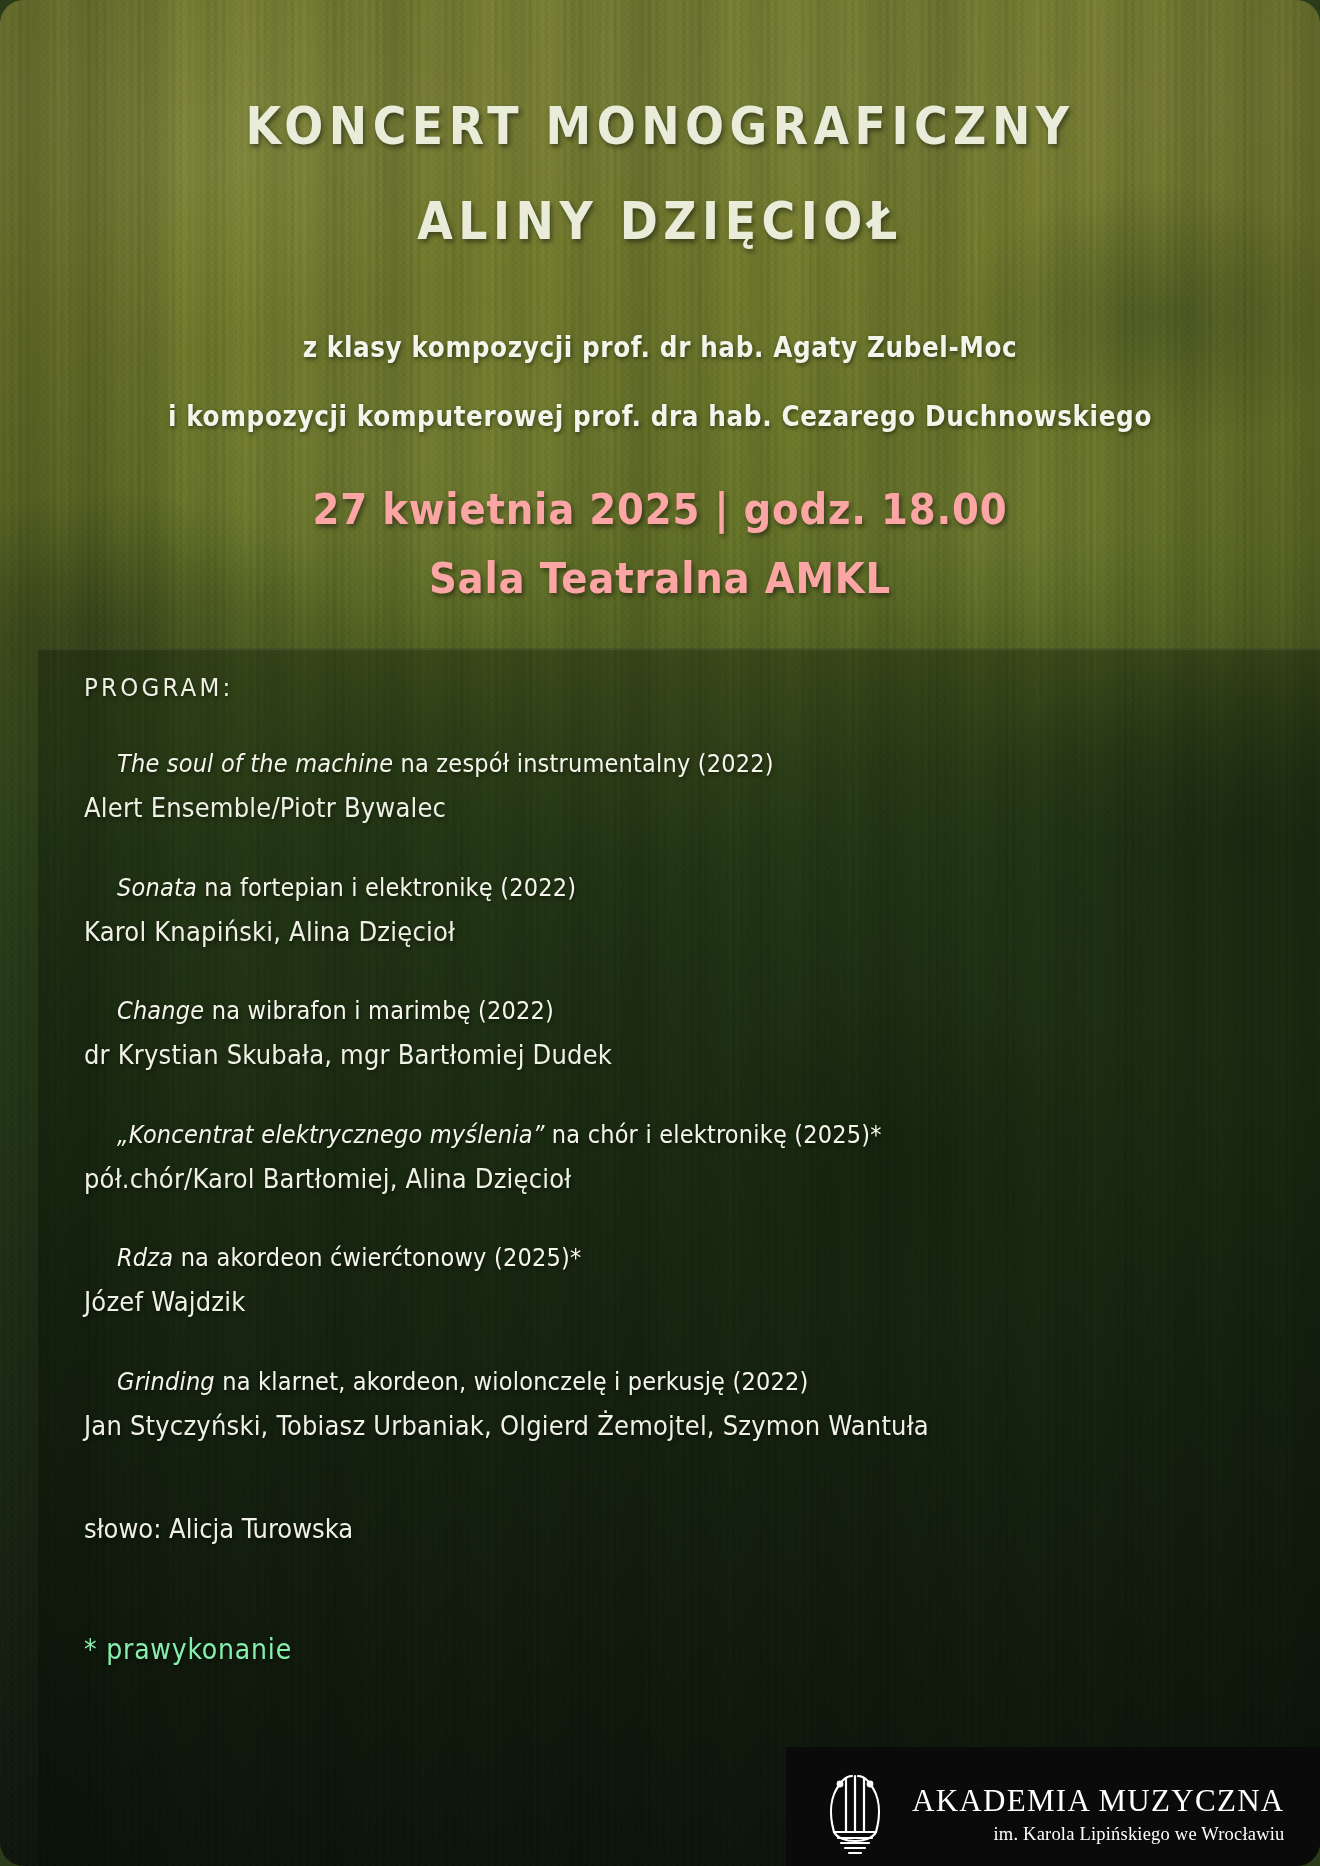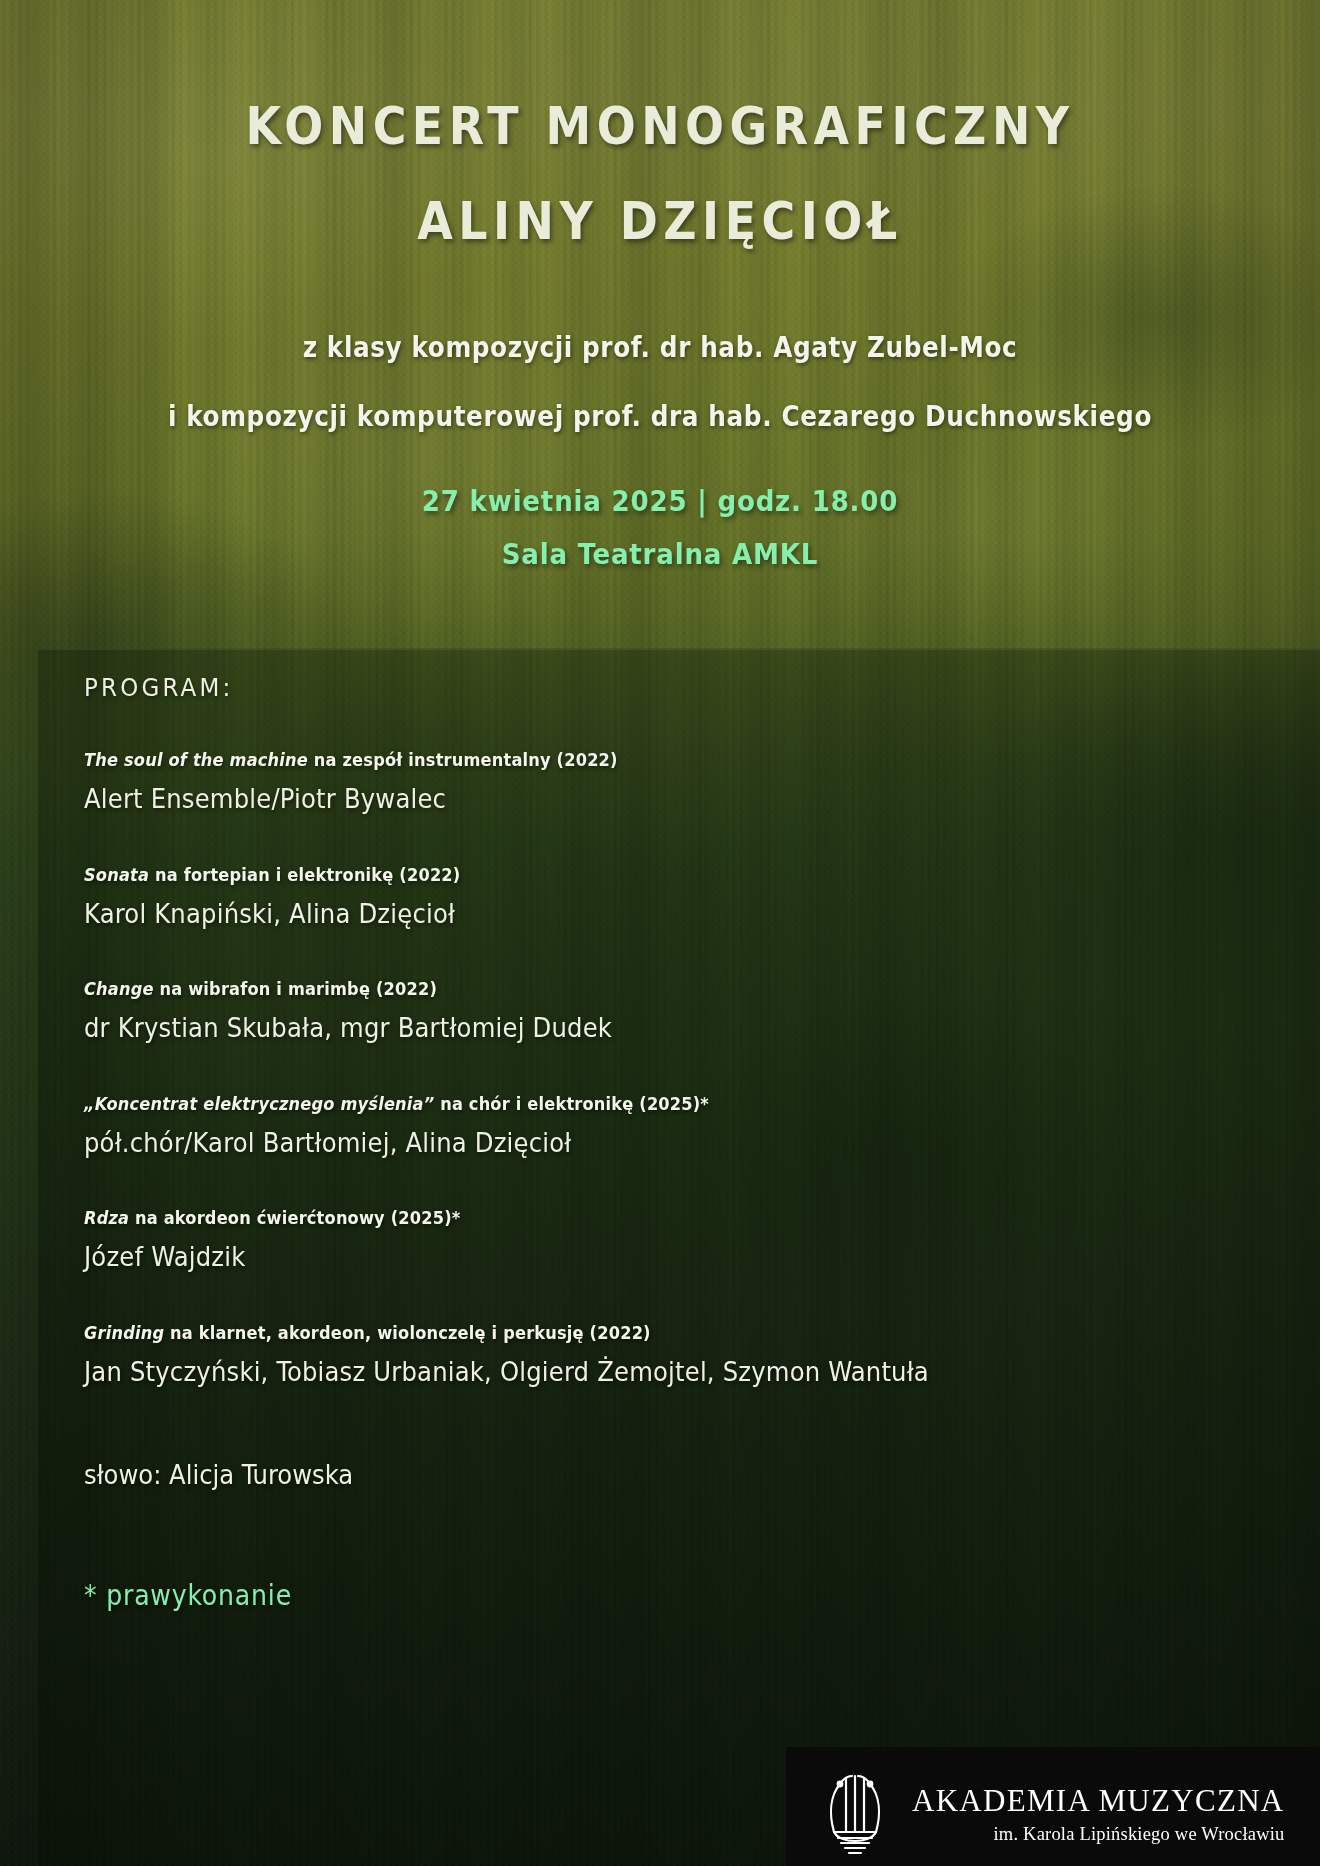--- a/index.html
+++ b/index.html
@@ -7,20 +7,21 @@
     width:1320px;height:1866px;
     font-family:"DejaVu Sans Condensed","Liberation Sans",sans-serif;
     overflow:hidden;
     background:#2b3a18;
   }
   .poster{
     position:relative;
     width:1320px;height:1866px;
     overflow:hidden;
     isolation:isolate;
+    border-radius:24px;
   }
   
   .bg-base{
     position:absolute;inset:0;
     background:
       linear-gradient(180deg,
         #7c8334 0%,
         #7e8436 6%,
         #79812f 14%,
         #727d2c 22%,
@@ -118,22 +119,22 @@
     font-size:27.5px;
     font-weight:600;
     letter-spacing:.6px;
     text-shadow:1px 2px 4px rgba(0,0,0,.5);
     white-space:nowrap;
   }
   .sub-1{margin-top:84px;}
   .sub-2{margin-top:37px;}
 
   .when{
-    color:#86efac;
-    font-size:29px;
+    color:#fca5a5;
+    font-size:43px;
     font-weight:600;
     letter-spacing:.8px;
     text-shadow:2px 3px 5px rgba(0,0,0,.45);
     white-space:nowrap;
   }
   .when-1{margin-top:52px;}
   .when-2{margin-top:19px;}
 
   
   .program{
@@ -143,26 +144,27 @@
   }
   .program-label{
     font-size:25.5px;
     letter-spacing:3.2px;
     font-weight:400;
     color:#eef0e4;
     text-shadow:1px 2px 4px rgba(0,0,0,.5);
   }
   .piece{margin-top:46px;}
   .piece-title{
-    font-size:18px;
-    font-weight:700;
+    font-size:25px;
+    font-weight:400;
     line-height:1.28;
     color:#f4f6ec;
     text-shadow:1px 2px 4px rgba(0,0,0,.55);
     letter-spacing:.2px;
+    margin-left:33px;
   }
   .piece-title em{font-style:italic;}
   .piece-performers{
     font-size:27px;
     font-weight:400;
     line-height:1.28;
     margin-top:11px;
     color:#eef1e4;
     text-shadow:1px 2px 4px rgba(0,0,0,.55);
     letter-spacing:.2px;

